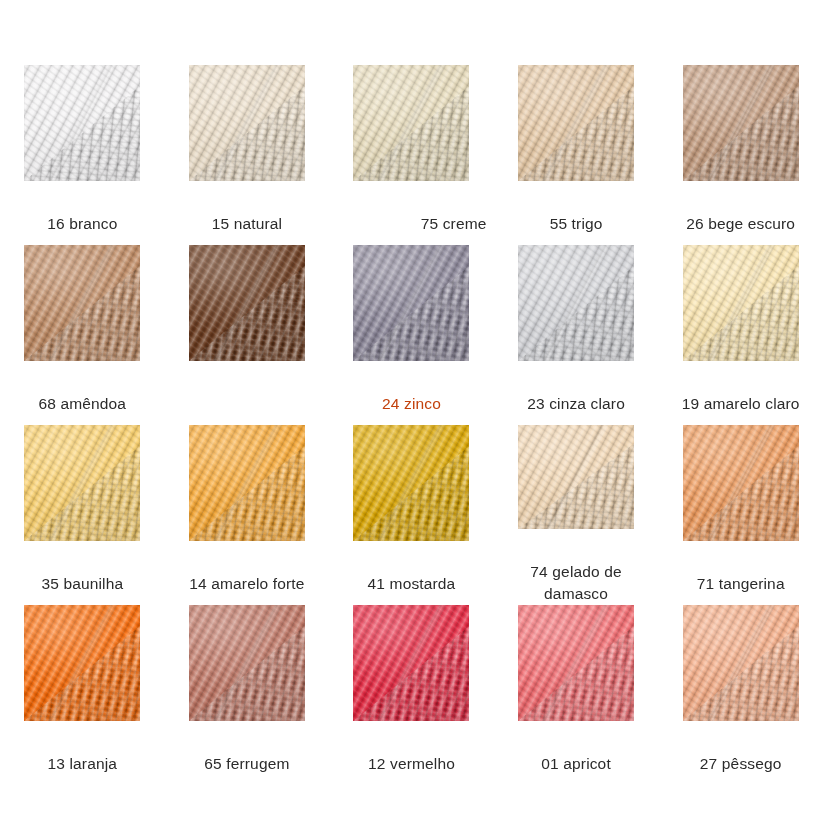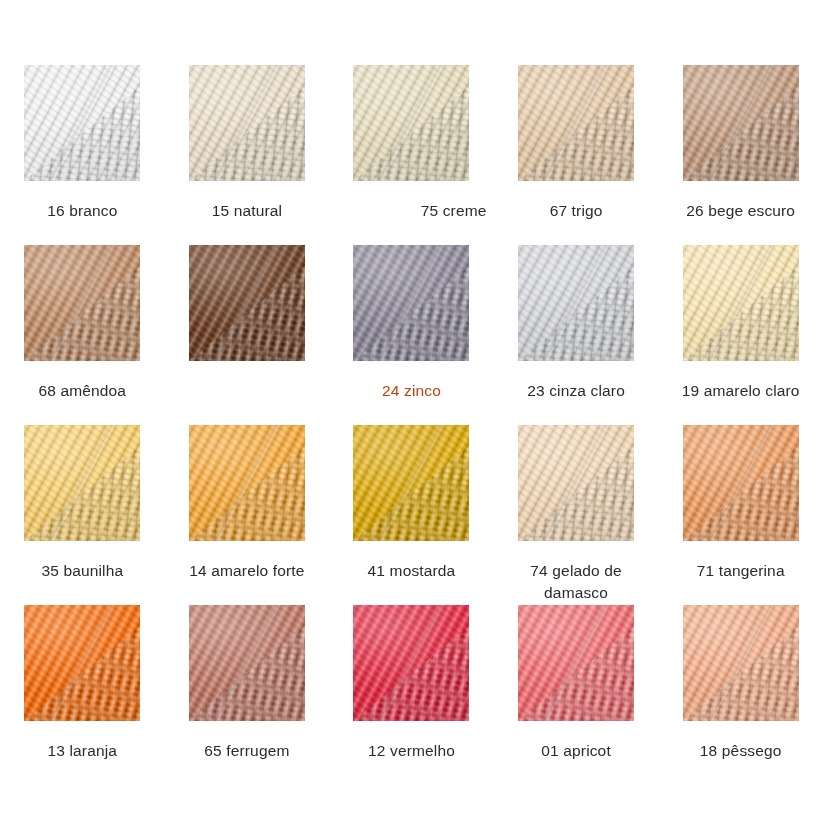--- a/index.html
+++ b/index.html
@@ -134,21 +134,21 @@
   
   .yarn-seam {
     position: absolute;
     inset: 0;
     background:
       linear-gradient(118deg, rgba(0,0,0,0) 47.5%, rgba(0,0,0,0.10) 49.4%, rgba(255,255,255,0.22) 50.6%, rgba(0,0,0,0) 53%);
     pointer-events: none;
   }
 
   .swatch-label {
-    margin-top: 19px;
+    margin-top: 32px;
     width: 150px;
     text-align: center;
     font-family: "Liberation Sans", sans-serif;
     font-size: 15.5px;
     line-height: 22px;
     letter-spacing: 0.15px;
     color: #2b2b2b;
     font-weight: 400;
   }
 </style>
@@ -192,21 +192,21 @@
     </div>
     <div class="swatch-cell">
       <div class="swatch" style="background-color: rgb(231, 201, 165);">
         <div class="yarn-diag"></div>
         <div class="yarn-twist"></div>
         <div class="yarn-fan"></div>
         <div class="yarn-fan-twist"></div>
         <div class="yarn-seam"></div>
         <div class="yarn-shade"></div>
       </div>
-      <div class="swatch-label" style="color: rgb(43, 43, 43);">67 trigo</div>
+      <div class="swatch-label" style="color: rgb(43, 43, 43);">55 trigo</div>
     </div>
     <div class="swatch-cell">
       <div class="swatch" style="background-color: rgb(195, 154, 124);">
         <div class="yarn-diag"></div>
         <div class="yarn-twist"></div>
         <div class="yarn-fan"></div>
         <div class="yarn-fan-twist"></div>
         <div class="yarn-seam"></div>
         <div class="yarn-shade"></div>
       </div>
@@ -367,15 +367,15 @@
     </div>
     <div class="swatch-cell">
       <div class="swatch" style="background-color: rgb(246, 172, 133);">
         <div class="yarn-diag"></div>
         <div class="yarn-twist"></div>
         <div class="yarn-fan"></div>
         <div class="yarn-fan-twist"></div>
         <div class="yarn-seam"></div>
         <div class="yarn-shade"></div>
       </div>
-      <div class="swatch-label" style="color: rgb(43, 43, 43);">18 pêssego</div>
+      <div class="swatch-label" style="color: rgb(43, 43, 43);">27 pêssego</div>
     </div>
   </div>
 
 </body></html>

